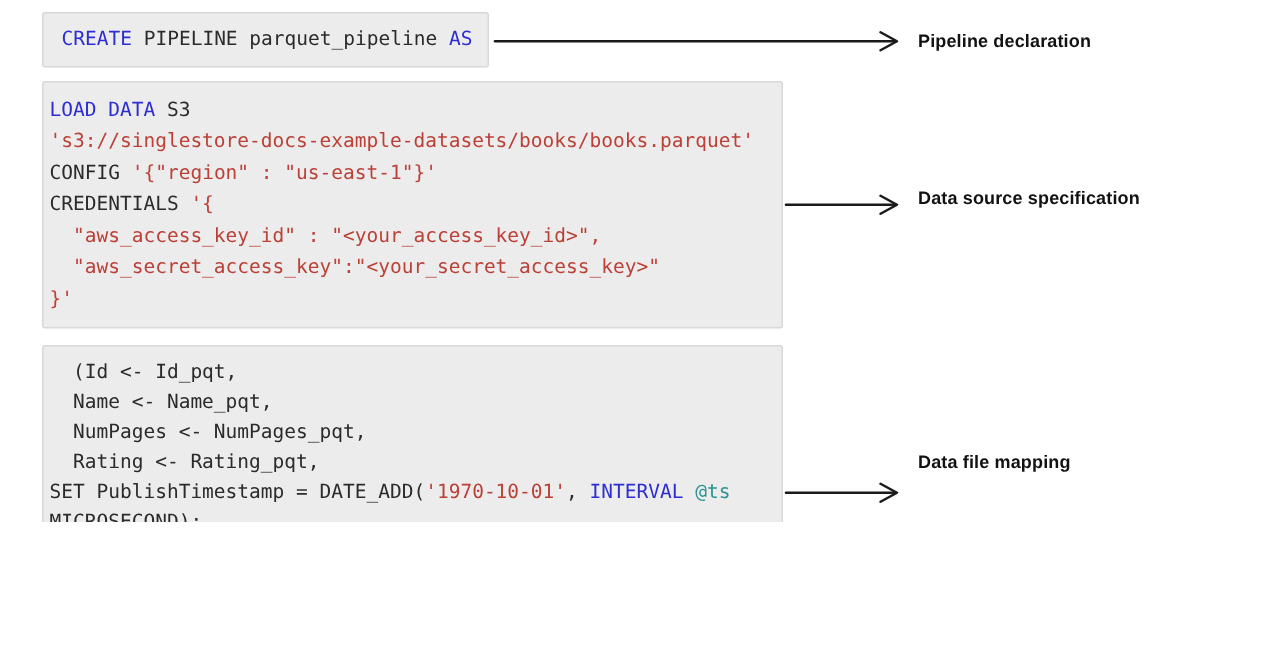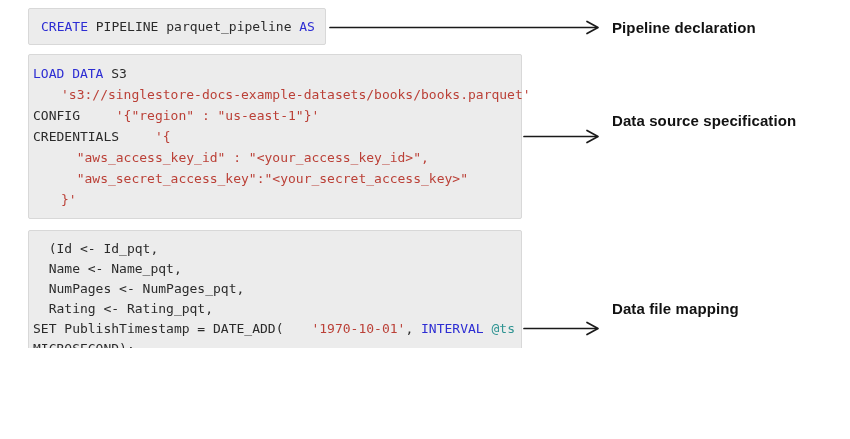--- a/index.html
+++ b/index.html
@@ -21,48 +21,48 @@
     font-family: "DejaVu Sans Mono", "Liberation Mono", monospace;
     font-size: 13px;
     line-height: 21px;
     color: var(--code-text, #2b2b2b);
   }
   .b1 { left: 28px; top: 8px;   width: 298px; padding: 7px 12px; }
   .b2 { left: 28px; top: 54px;  width: 494px; }
   .b3 { left: 28px; top: 230px; width: 494px; line-height: 20px; }
   .code-line { white-space: pre; }
   .seg-kw    { color: var(--keyword, #2d2dd3); }
-  .seg-str   { color: var(--string, #bb4037); margin-left: 28px; }
+  .seg-str   { color: var(--string, #bb4037); }
   .seg-var   { color: var(--variable, #2f9492); }
   .seg-plain { color: var(--code-text, #2b2b2b); }
   .arrow-layer {
     position: absolute;
     left: 0; top: 0;
     width: 850px; height: 439px;
     pointer-events: none;
   }
   .arrow-layer path, .arrow-layer line {
     stroke: var(--arrow, #1a1a1a);
     stroke-width: 1.7;
     fill: none;
     stroke-linecap: round;
     stroke-linejoin: round;
   }
   .annotation {
     position: absolute;
     left: 612px;
     transform: translateY(-50%);
-    font-size: 15px;
+    font-size: 12px;
     font-weight: 700;
     color: var(--label-text, #121212);
     white-space: nowrap;
     letter-spacing: 0.1px;
   }
   .l1 { top: 27px; }
-  .l2 { top: 120px; }
+  .l2 { top: 132px; }
   .l3 { top: 308px; }
 </style>
 </head>
 <body>
 
 <div class="canvas">
 
   <section class="code-block b1">
       <div class="code-line"><span class="seg-kw">CREATE</span><span class="seg-plain"> PIPELINE parquet_pipeline </span><span class="seg-kw">AS</span></div>
     </section>

